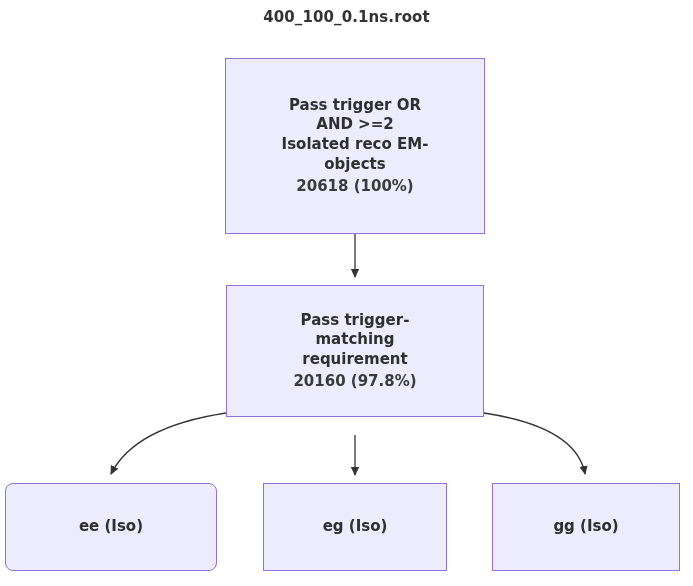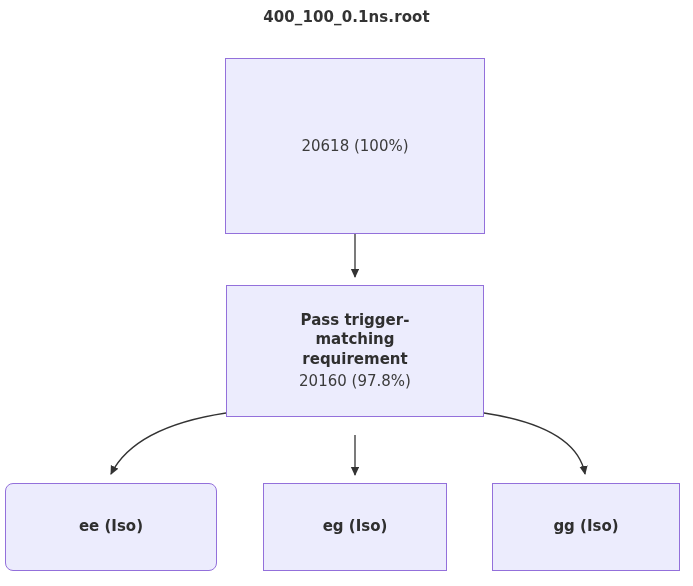--- a/index.html
+++ b/index.html
@@ -52,21 +52,21 @@
   }
   .node-label {
     font-size: 15px;
     font-weight: 700;
     line-height: 1.32;
     color: #2f2f2f;
     white-space: pre-line;
   }
   .node-count {
     font-size: 15px;
-    font-weight: 400;
+    font-weight: 700;
     line-height: 1.3;
     color: #3b3b3b;
     margin-top: 2px;
   }
   
   #node-root      { left: 225px; top: 58px;  width: 260px; height: 176px; }
   #node-matching  { left: 226px; top: 285px; width: 258px; height: 132px; }
   #node-ee        { left: 5px;   top: 483px; width: 212px; height: 88px; border-radius: 8px; }
   #node-eg        { left: 263px; top: 483px; width: 184px; height: 88px; }
   #node-gg        { left: 492px; top: 483px; width: 188px; height: 88px; }
@@ -88,20 +88,24 @@
     <path d="M355,234 L355,277" fill="none" stroke="#333333" stroke-width="1.3" marker-end="url(#arrowhead)"></path>
 
     <path d="M226,413 C180,420 130,436 111,474" fill="none" stroke="#333333" stroke-width="1.3" marker-end="url(#arrowhead)"></path>
 
     <path d="M355,435 L355,475" fill="none" stroke="#333333" stroke-width="1.3" marker-end="url(#arrowhead)"></path>
 
     <path d="M484,413 C530,420 578,436 585,474" fill="none" stroke="#333333" stroke-width="1.3" marker-end="url(#arrowhead)"></path>
   </svg>
 
   <div class="node" id="node-root">
+    <div class="node-label">Pass trigger OR
+AND &gt;=2
+Isolated reco EM-
+objects</div>
     <div class="node-count">20618 (100%)</div>
   </div>
 
   <div class="node" id="node-matching">
     <div class="node-label">Pass trigger-
 matching
 requirement</div>
     <div class="node-count">20160 (97.8%)</div>
   </div>
 

